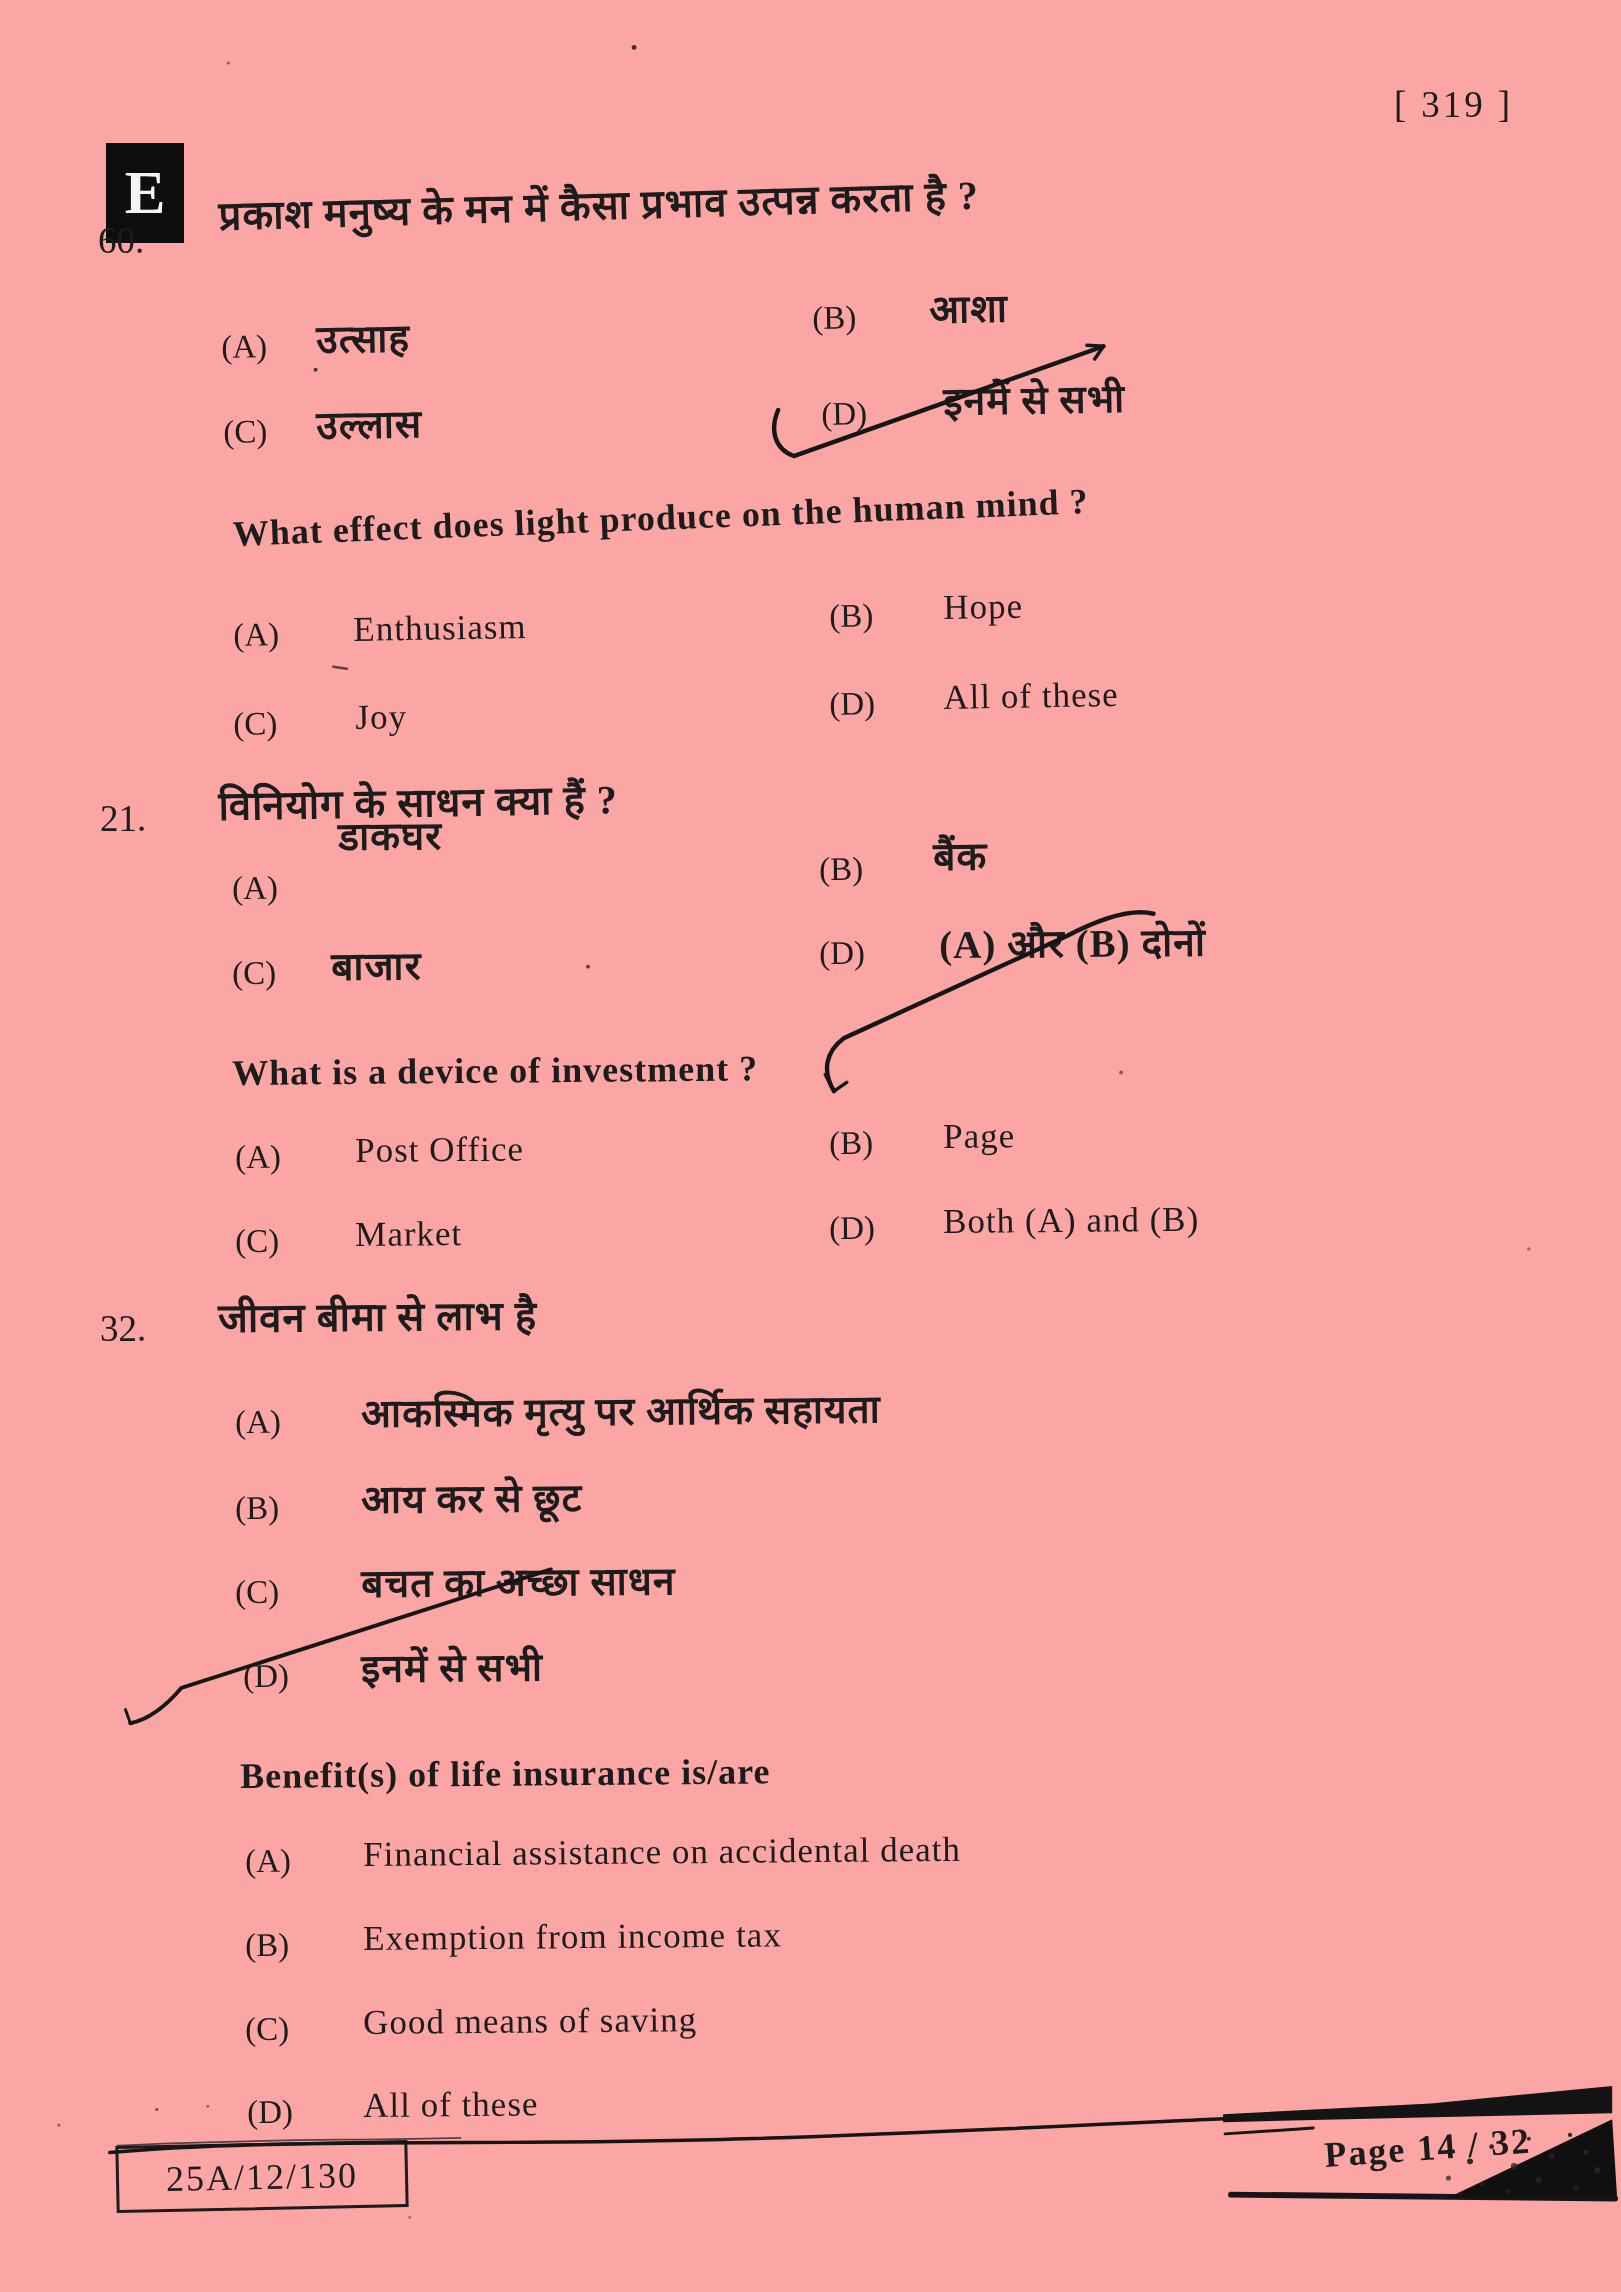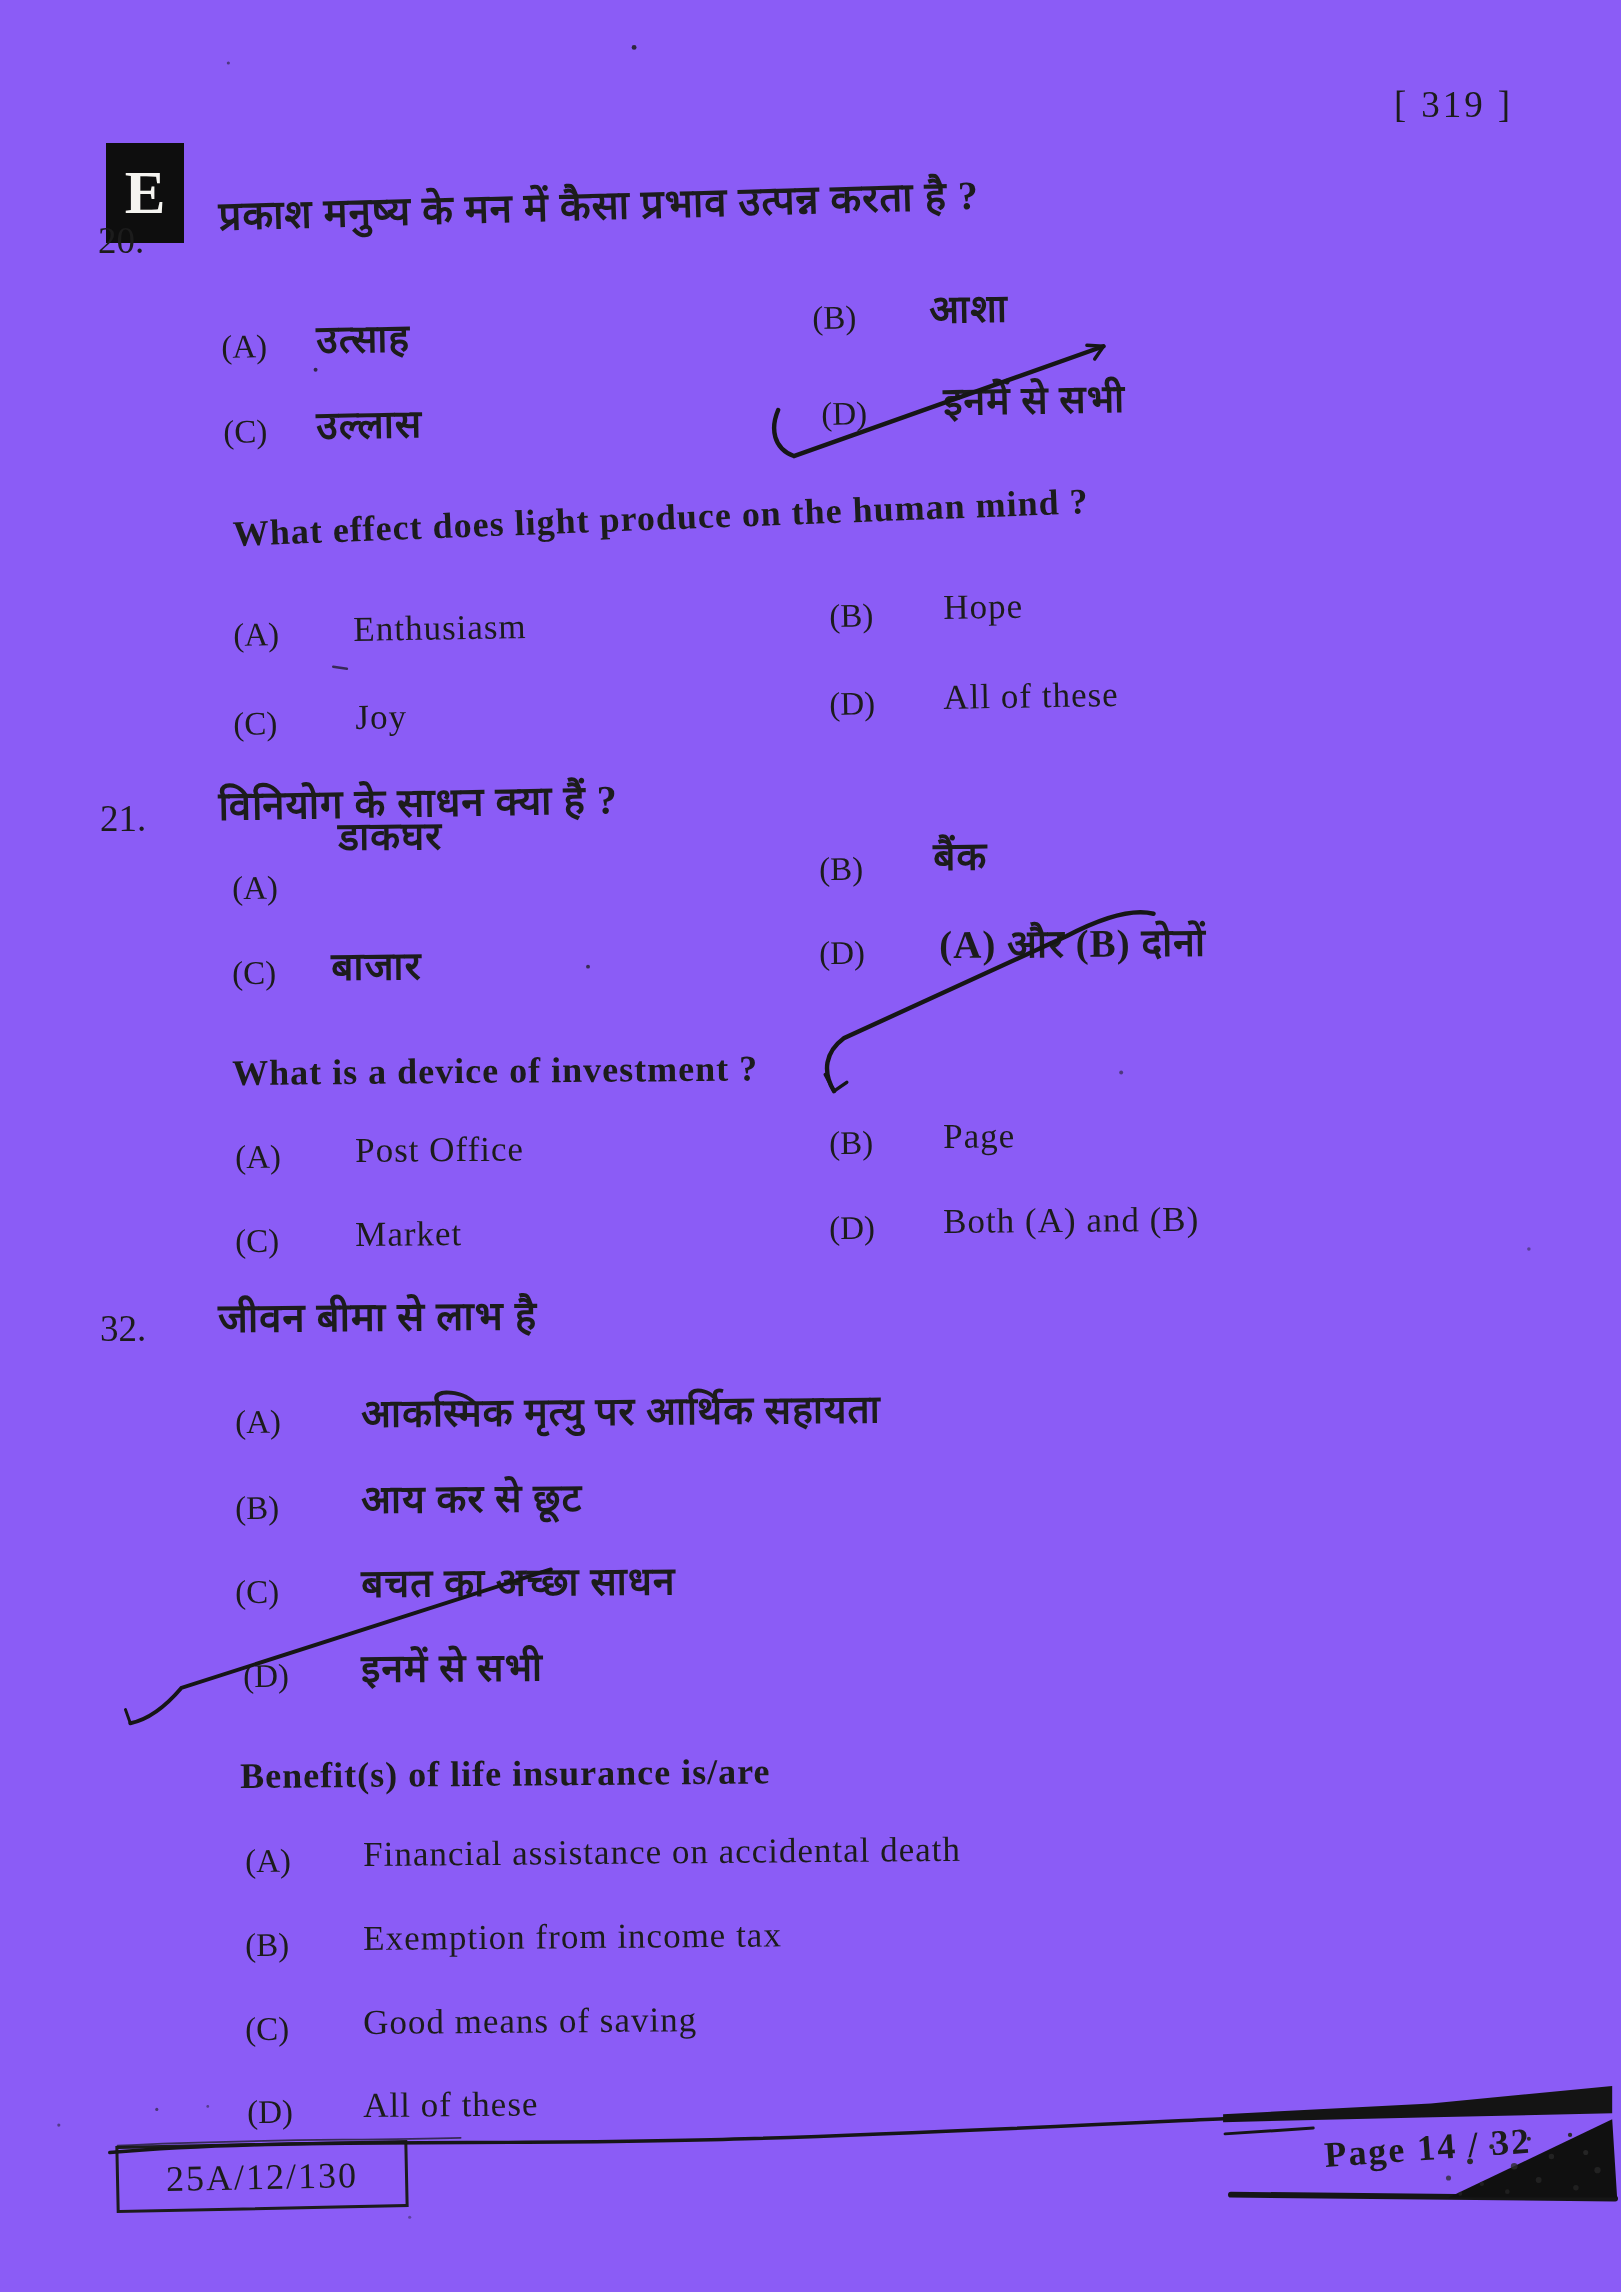--- a/index.html
+++ b/index.html
@@ -1,16 +1,16 @@
 <!DOCTYPE html>
 <html><head>
 <meta charset="utf-8">
 <style>
   html,body{margin:0;padding:0;background:#e8e6e1;}
-  #page{position:relative;width:1621px;height:2293px;background:#8b5cf6;overflow:hidden;
+  #page{position:relative;width:1621px;height:2293px;background:#fca5a5;overflow:hidden;
         font-family:"Liberation Serif","DejaVu Serif",serif;color:#1c1c1c;}
   .abs{position:absolute;line-height:1.15;white-space:nowrap;transform-origin:left top;}
   .hi{font-family:"Liberation Serif","DejaVu Serif",serif;font-weight:600;font-size:39px;letter-spacing:1px;}
   .hiq{font-size:40px;font-weight:600;letter-spacing:1px;}
   .en{font-family:"Liberation Serif","DejaVu Serif",serif;font-size:35px;font-weight:500;letter-spacing:1px;}
   .enq{font-size:36px;font-weight:600;letter-spacing:1px;}
   .lbl{font-family:"Liberation Serif","DejaVu Serif",serif;font-size:33px;font-weight:500;}
   .num{font-size:37px;font-weight:500;}
   .r05{transform:rotate(-0.5deg);} .r1{transform:rotate(-1deg);}
   .r16{transform:rotate(-1.6deg);} .r22{transform:rotate(-2.2deg);}
@@ -28,21 +28,21 @@
 </head>
 <body>
 
 <div id="page">
 
   <div id="corner-ref" class="abs">[ 319 ]</div>
   <div id="e-badge">
     <span>E</span>
   </div>
 
-  <div class="abs num" style="left:98px;top:220px">20.</div>
+  <div class="abs num" style="left:98px;top:220px">60.</div>
   <div class="abs hiq r16" style="left:218px;top:194px">प्रकाश मनुष्य के मन में कैसा प्रभाव उत्पन्न करता है ?</div>
 
   <div class="abs lbl r1" style="left:221px;top:329px">(A)</div>
   <div class="abs hi r1" style="left:316px;top:318px">उत्साह</div>
   <div class="abs lbl r1" style="left:812px;top:300px">(B)</div>
   <div class="abs hi r1" style="left:929px;top:288px">आशा</div>
   <div class="abs lbl r1" style="left:223px;top:414px">(C)</div>
   <div class="abs hi r1" style="left:316px;top:404px">उल्लास</div>
   <div class="abs lbl r1" style="left:821px;top:396px">(D)</div>
   <div class="abs hi r1" style="left:943px;top:380px">इनमें से सभी</div>

